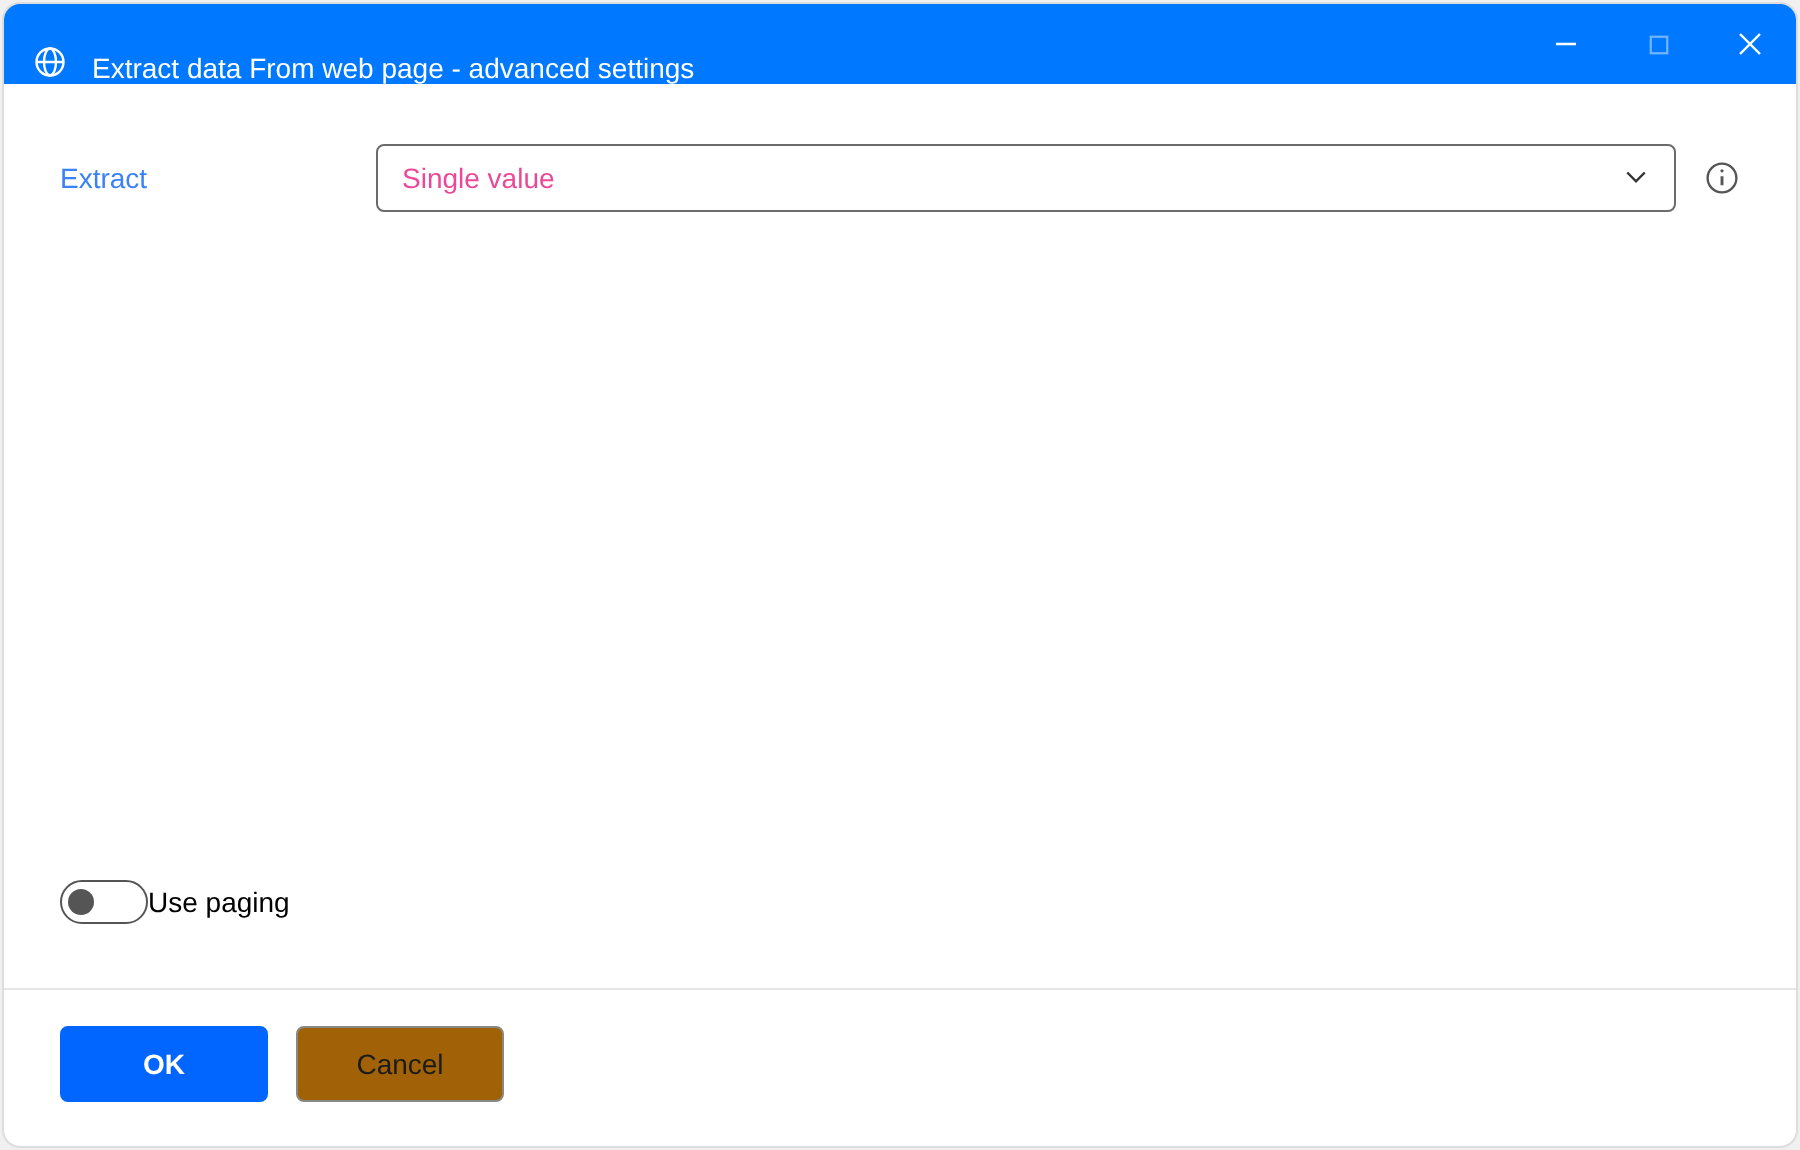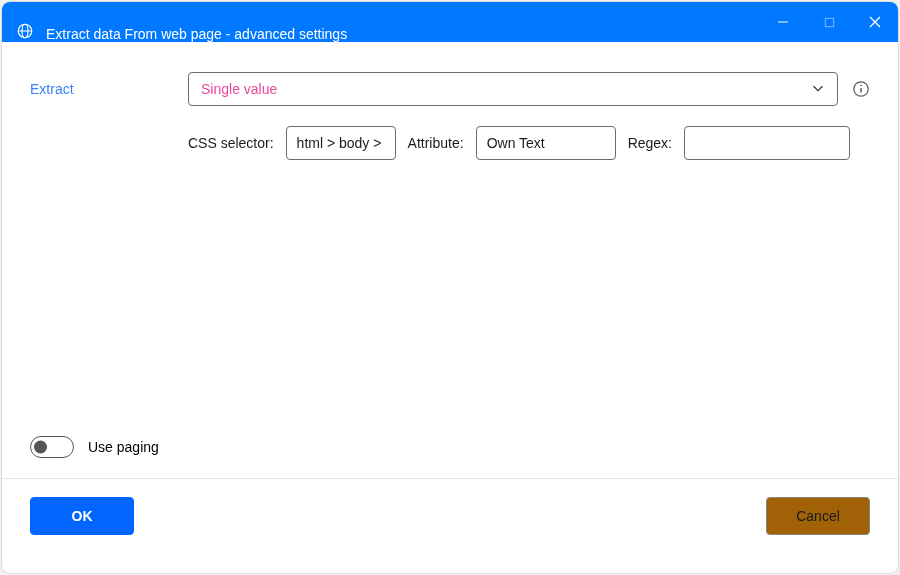--- a/index.html
+++ b/index.html
@@ -113,22 +113,21 @@
       color: #1b1b1b;
       outline: none;
     }
     .tb-css { width: 110px; }
     .tb-attr { width: 140px; }
     .tb-regex { width: 166px; }
     .spacer { flex: 1; }
     .toggle-row {
       display: flex;
       align-items: center;
-      gap: 14px;
-      margin-bottom: 2px;
+      margin-bottom: 14px;
     }
     .toggle {
       width: 44px;
       height: 22px;
       border: 1.5px solid #555;
       border-radius: 11px;
       position: relative;
       background: #fff;
     }
     .toggle-knob {
@@ -136,23 +135,23 @@
       left: 3px;
       top: 50%;
       transform: translateY(-50%);
       width: 13px;
       height: 13px;
       border-radius: 50%;
       background: #555;
     }
     .footer {
       border-top: 1px solid #e5e5e5;
-      padding: 18px 28px 38px 28px;
-      display: flex;
-      justify-content: space-between;
+      padding: 18px 28px 22px 28px;
+      display: flex;
+      justify-content: flex-start;
       gap: 14px;
     }
     .btn {
       min-width: 104px;
       height: 38px;
       border-radius: 4px;
       font-size: 14px;
       font-family: inherit;
       display: flex;
       align-items: center;
@@ -219,28 +218,20 @@
       </div>
       <span class="info-icon">
         <svg width="18" height="18" viewBox="0 0 20 20" fill="none" stroke="#555" stroke-width="1.3">
           <circle cx="10" cy="10" r="8"></circle>
           <line x1="10" y1="9" x2="10" y2="14" stroke-width="1.6"></line>
           <circle cx="10" cy="6" r="0.9" fill="#555" stroke="none"></circle>
         </svg>
       </span>
     </div>
 
-    <div class="params-row">
-      <span class="param-label">CSS selector:</span>
-      <input class="textbox tb-css" value="html &gt; body &gt;" style="">
-      <span class="param-label">Attribute:</span>
-      <input class="textbox tb-attr" value="Own Text" style="">
-      <span class="param-label">Regex:</span>
-      <input class="textbox tb-regex" value="" style="">
-    </div>
 
     <div class="spacer"></div>
 
     <div class="toggle-row">
       <div class="toggle">
         <div class="toggle-knob"></div>
       </div>
       <span>Use paging</span>
     </div>
 

